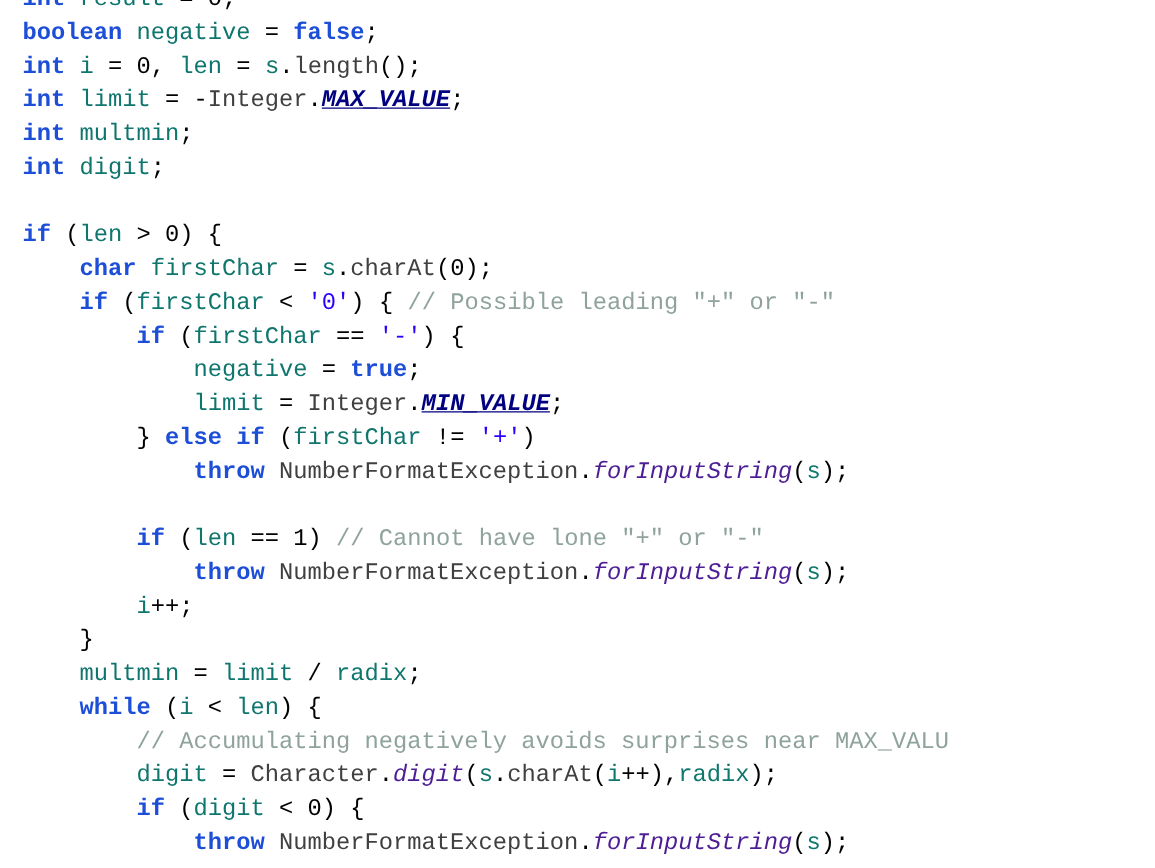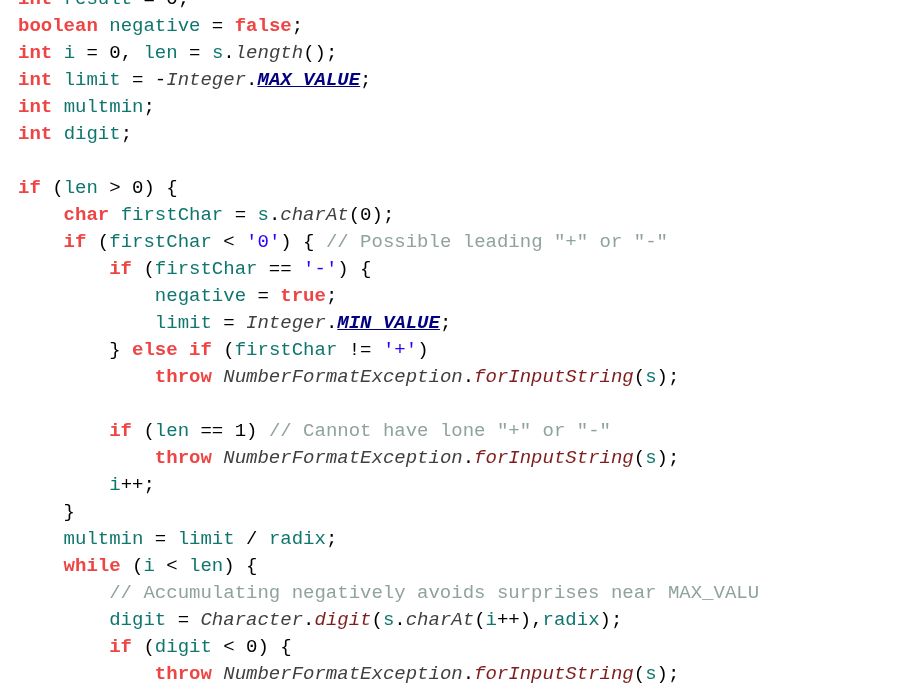--- a/index.html
+++ b/index.html
@@ -23,26 +23,26 @@
     letter-spacing: 0px;
     white-space: pre;
     color: #000000;
   }
   .line {
     height: 27px;
     white-space: pre;
     overflow: hidden;
   }
   
-  .t-kw       { color: #ef4444; font-weight: bold; }
+  .t-kw       { color: #1d4ed8; font-weight: bold; }
   .t-id       { color: #0f766e; }
   .t-punc     { color: #000000; }
   .t-num      { color: #000000; }
   .t-str      { color: #2a00ff; }
   .t-cmt      { color: #8fa39b; }
   .t-static   { color: #000080; font-weight: bold; font-style: italic; text-decoration: underline; margin-top: 44px; }
-  .t-method   { color: #7f1d1d; font-style: italic; }
-  .t-type     { color: #404040; font-style: italic; }
+  .t-method   { color: #4c1d95; font-style: italic; }
+  .t-type     { color: #404040; }
 </style>
 </head>
 <body>
 
 <div id="code-listing"><div class="line"><span class="t-kw">int</span><span class="t-punc"> </span><span class="t-id">result</span><span class="t-punc"> </span><span class="t-punc">=</span><span class="t-punc"> </span><span class="t-num">0</span><span class="t-punc">;</span></div><div class="line"><span class="t-kw">boolean</span><span class="t-punc"> </span><span class="t-id">negative</span><span class="t-punc"> </span><span class="t-punc">=</span><span class="t-punc"> </span><span class="t-kw">false</span><span class="t-punc">;</span></div><div class="line"><span class="t-kw">int</span><span class="t-punc"> </span><span class="t-id">i</span><span class="t-punc"> = </span><span class="t-num">0</span><span class="t-punc">, </span><span class="t-id">len</span><span class="t-punc"> = </span><span class="t-id">s</span><span class="t-punc">.</span><span class="t-type">length</span><span class="t-punc">();</span></div><div class="line"><span class="t-kw">int</span><span class="t-punc"> </span><span class="t-id">limit</span><span class="t-punc"> = -</span><span class="t-type">Integer</span><span class="t-punc">.</span><span class="t-static">MAX_VALUE</span><span class="t-punc">;</span></div><div class="line"><span class="t-kw">int</span><span class="t-punc"> </span><span class="t-id">multmin</span><span class="t-punc">;</span></div><div class="line"><span class="t-kw">int</span><span class="t-punc"> </span><span class="t-id">digit</span><span class="t-punc">;</span></div><div class="line">&nbsp;</div><div class="line"><span class="t-kw">if</span><span class="t-punc"> (</span><span class="t-id">len</span><span class="t-punc"> &gt; </span><span class="t-num">0</span><span class="t-punc">) {</span></div><div class="line"><span class="t-punc">    </span><span class="t-kw">char</span><span class="t-punc"> </span><span class="t-id">firstChar</span><span class="t-punc"> = </span><span class="t-id">s</span><span class="t-punc">.</span><span class="t-type">charAt</span><span class="t-punc">(</span><span class="t-num">0</span><span class="t-punc">);</span></div><div class="line"><span class="t-punc">    </span><span class="t-kw">if</span><span class="t-punc"> (</span><span class="t-id">firstChar</span><span class="t-punc"> &lt; </span><span class="t-str">'0'</span><span class="t-punc">) { </span><span class="t-cmt">// Possible leading "+" or "-"</span></div><div class="line"><span class="t-punc">        </span><span class="t-kw">if</span><span class="t-punc"> (</span><span class="t-id">firstChar</span><span class="t-punc"> == </span><span class="t-str">'-'</span><span class="t-punc">) {</span></div><div class="line"><span class="t-punc">            </span><span class="t-id">negative</span><span class="t-punc"> = </span><span class="t-kw">true</span><span class="t-punc">;</span></div><div class="line"><span class="t-punc">            </span><span class="t-id">limit</span><span class="t-punc"> = </span><span class="t-type">Integer</span><span class="t-punc">.</span><span class="t-static">MIN_VALUE</span><span class="t-punc">;</span></div><div class="line"><span class="t-punc">        } </span><span class="t-kw">else</span><span class="t-punc"> </span><span class="t-kw">if</span><span class="t-punc"> (</span><span class="t-id">firstChar</span><span class="t-punc"> != </span><span class="t-str">'+'</span><span class="t-punc">)</span></div><div class="line"><span class="t-punc">            </span><span class="t-kw">throw</span><span class="t-punc"> </span><span class="t-type">NumberFormatException</span><span class="t-punc">.</span><span class="t-method">forInputString</span><span class="t-punc">(</span><span class="t-id">s</span><span class="t-punc">);</span></div><div class="line">&nbsp;</div><div class="line"><span class="t-punc">        </span><span class="t-kw">if</span><span class="t-punc"> (</span><span class="t-id">len</span><span class="t-punc"> == </span><span class="t-num">1</span><span class="t-punc">) </span><span class="t-cmt">// Cannot have lone "+" or "-"</span></div><div class="line"><span class="t-punc">            </span><span class="t-kw">throw</span><span class="t-punc"> </span><span class="t-type">NumberFormatException</span><span class="t-punc">.</span><span class="t-method">forInputString</span><span class="t-punc">(</span><span class="t-id">s</span><span class="t-punc">);</span></div><div class="line"><span class="t-punc">        </span><span class="t-id">i</span><span class="t-punc">++;</span></div><div class="line"><span class="t-punc">    }</span></div><div class="line"><span class="t-punc">    </span><span class="t-id">multmin</span><span class="t-punc"> = </span><span class="t-id">limit</span><span class="t-punc"> / </span><span class="t-id">radix</span><span class="t-punc">;</span></div><div class="line"><span class="t-punc">    </span><span class="t-kw">while</span><span class="t-punc"> (</span><span class="t-id">i</span><span class="t-punc"> &lt; </span><span class="t-id">len</span><span class="t-punc">) {</span></div><div class="line"><span class="t-punc">        </span><span class="t-cmt">// Accumulating negatively avoids surprises near MAX_VALU</span></div><div class="line"><span class="t-punc">        </span><span class="t-id">digit</span><span class="t-punc"> = </span><span class="t-type">Character</span><span class="t-punc">.</span><span class="t-method">digit</span><span class="t-punc">(</span><span class="t-id">s</span><span class="t-punc">.</span><span class="t-type">charAt</span><span class="t-punc">(</span><span class="t-id">i</span><span class="t-punc">++),</span><span class="t-id">radix</span><span class="t-punc">);</span></div><div class="line"><span class="t-punc">        </span><span class="t-kw">if</span><span class="t-punc"> (</span><span class="t-id">digit</span><span class="t-punc"> &lt; </span><span class="t-num">0</span><span class="t-punc">) {</span></div><div class="line"><span class="t-punc">            </span><span class="t-kw">throw</span><span class="t-punc"> </span><span class="t-type">NumberFormatException</span><span class="t-punc">.</span><span class="t-method">forInputString</span><span class="t-punc">(</span><span class="t-id">s</span><span class="t-punc">);</span></div></div>
 
 </body></html>

